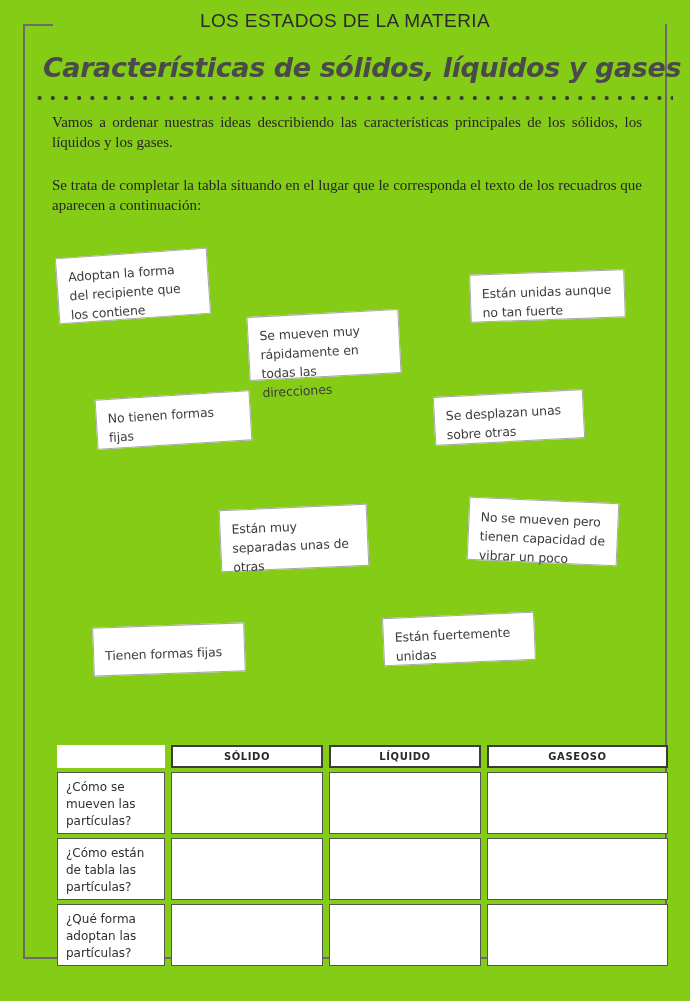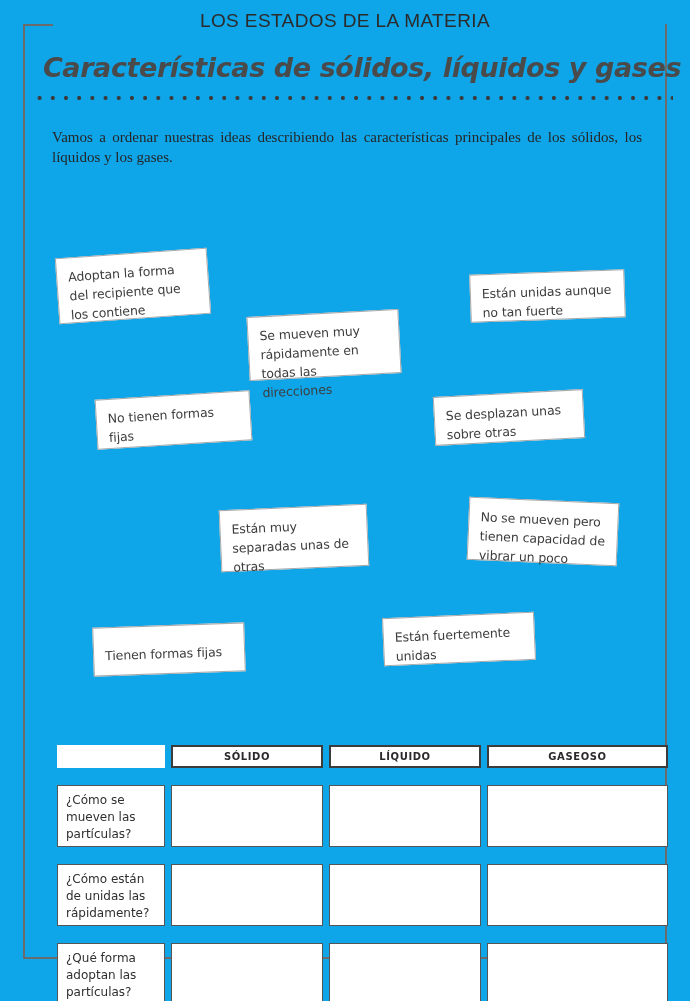--- a/index.html
+++ b/index.html
@@ -9,21 +9,21 @@
   }
   body {
     font-family: "Liberation Serif", serif;
     color: #1a1a1a;
   }
   #page {
     position: relative;
     width: 690px;
     height: 1001px;
     overflow: hidden;
-    background: #0ea5e9;
+    background: #84cc16;
   }
 
   
   .frame-left {
     position: absolute;
     left: 23px; top: 24px;
     width: 2px; height: 935px;
     background: #6b6b6b;
   }
   .frame-right {
@@ -83,21 +83,21 @@
   .intro {
     position: absolute;
     left: 52px;
     width: 590px;
     font-family: "Liberation Serif", serif;
     font-size: 15px;
     line-height: 20px;
     color: #262626;
     text-align: justify;
   }
-  #intro-1 { top: 127px; }
+  #intro-1 { top: 112px; }
   #intro-2 { top: 175px; }
 
   
   .card {
     position: absolute;
     box-sizing: border-box;
     border: 1px solid #a9a9a9;
     background: #ffffff;
     font-family: "DejaVu Sans", sans-serif;
     font-size: 12.5px;
@@ -109,21 +109,21 @@
 
   
   #table {
     position: absolute;
     left: 57px;
     top: 745px;
   }
   .trow {
     display: flex;
     gap: 6px;
-    margin-bottom: 17px;
+    margin-bottom: 4px;
   }
   .cell {
     box-sizing: border-box;
     background: #ffffff;
   }
   .corner {
     width: 108px;
   }
   .colhead {
     border: 2px solid #3c3c3c;
@@ -162,20 +162,21 @@
   <div class="frame-left"></div>
   <div class="frame-right"></div>
   <div class="frame-bottom"></div>
   <div class="frame-top-stub"></div>
 
   <div class="kicker">LOS ESTADOS DE LA MATERIA</div>
   <div class="title">Características de sólidos, líquidos y gases</div>
   <div class="dotline"></div>
 
   <div class="intro" id="intro-1">Vamos a ordenar nuestras ideas describiendo las características principales de los sólidos, los líquidos y los gases.</div>
+  <div class="intro" id="intro-2">Se trata de completar la tabla situando en el lugar que le corresponda el texto de los recuadros que aparecen a continuación:</div>
 
   <div class="card" style="left:57px; top:253px; width:152px; height:66px; transform:rotate(-4.0deg);">Adoptan la forma del recipiente que los contiene</div>
 
   <div class="card" style="left:470px; top:272px; width:155px; height:48px; transform:rotate(-2.0deg);">Están unidas aunque no tan fuerte</div>
 
   <div class="card" style="left:248px; top:313px; width:152px; height:64px; transform:rotate(-3.0deg);">Se mueven muy rápidamente en todas las direcciones</div>
 
   <div class="card" style="left:96px; top:395px; width:155px; height:50px; transform:rotate(-3.5deg);">No tienen formas fijas</div>
 
   <div class="card" style="left:434px; top:393px; width:150px; height:49px; transform:rotate(-3.0deg);">Se desplazan unas sobre otras</div>
@@ -198,21 +199,21 @@
     </div>
 
     <div class="trow">
       <div class="cell rowlabel">¿Cómo se mueven las partículas?</div>
       <div class="cell blank w-sol"></div>
       <div class="cell blank w-liq"></div>
       <div class="cell blank w-gas"></div>
     </div>
 
     <div class="trow">
-      <div class="cell rowlabel">¿Cómo están de unidas las rápidamente?</div>
+      <div class="cell rowlabel">¿Cómo están de tabla las partículas?</div>
       <div class="cell blank w-sol"></div>
       <div class="cell blank w-liq"></div>
       <div class="cell blank w-gas"></div>
     </div>
 
     <div class="trow">
       <div class="cell rowlabel">¿Qué forma adoptan las partículas?</div>
       <div class="cell blank w-sol"></div>
       <div class="cell blank w-liq"></div>
       <div class="cell blank w-gas"></div>

